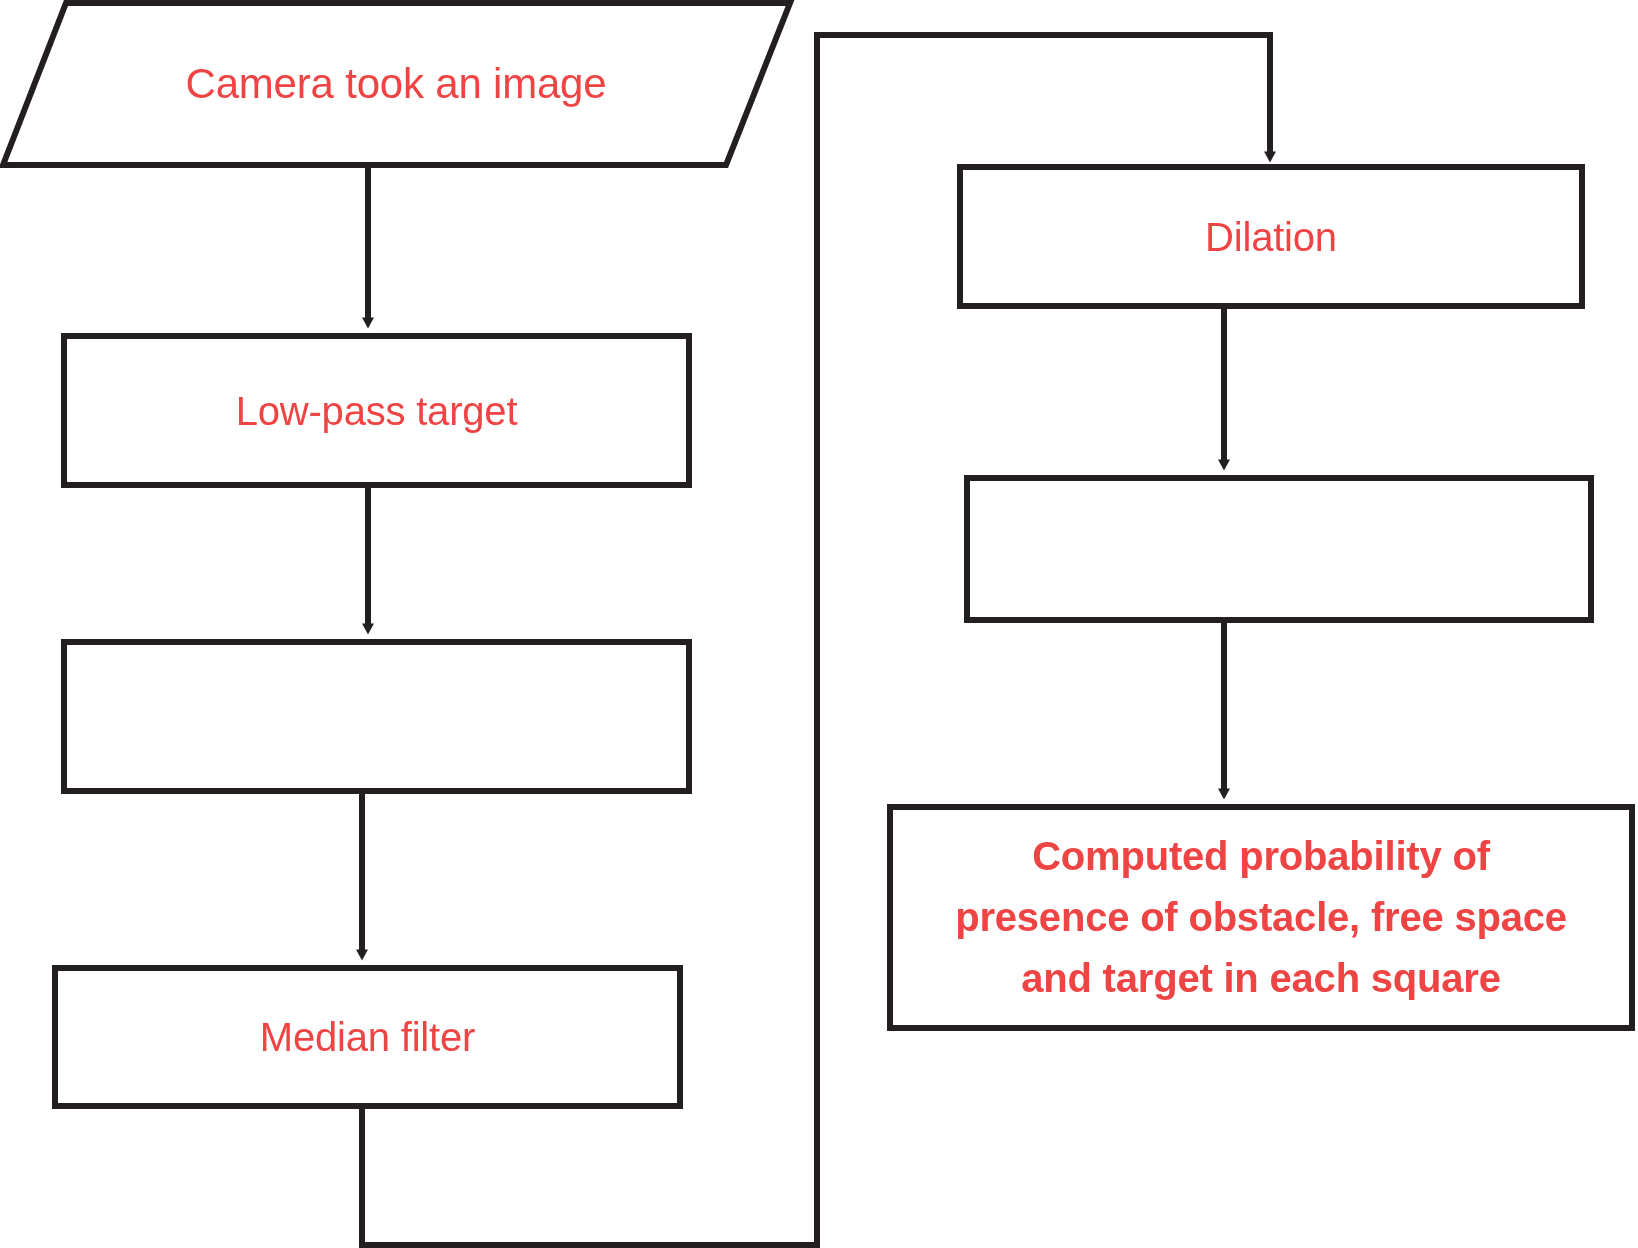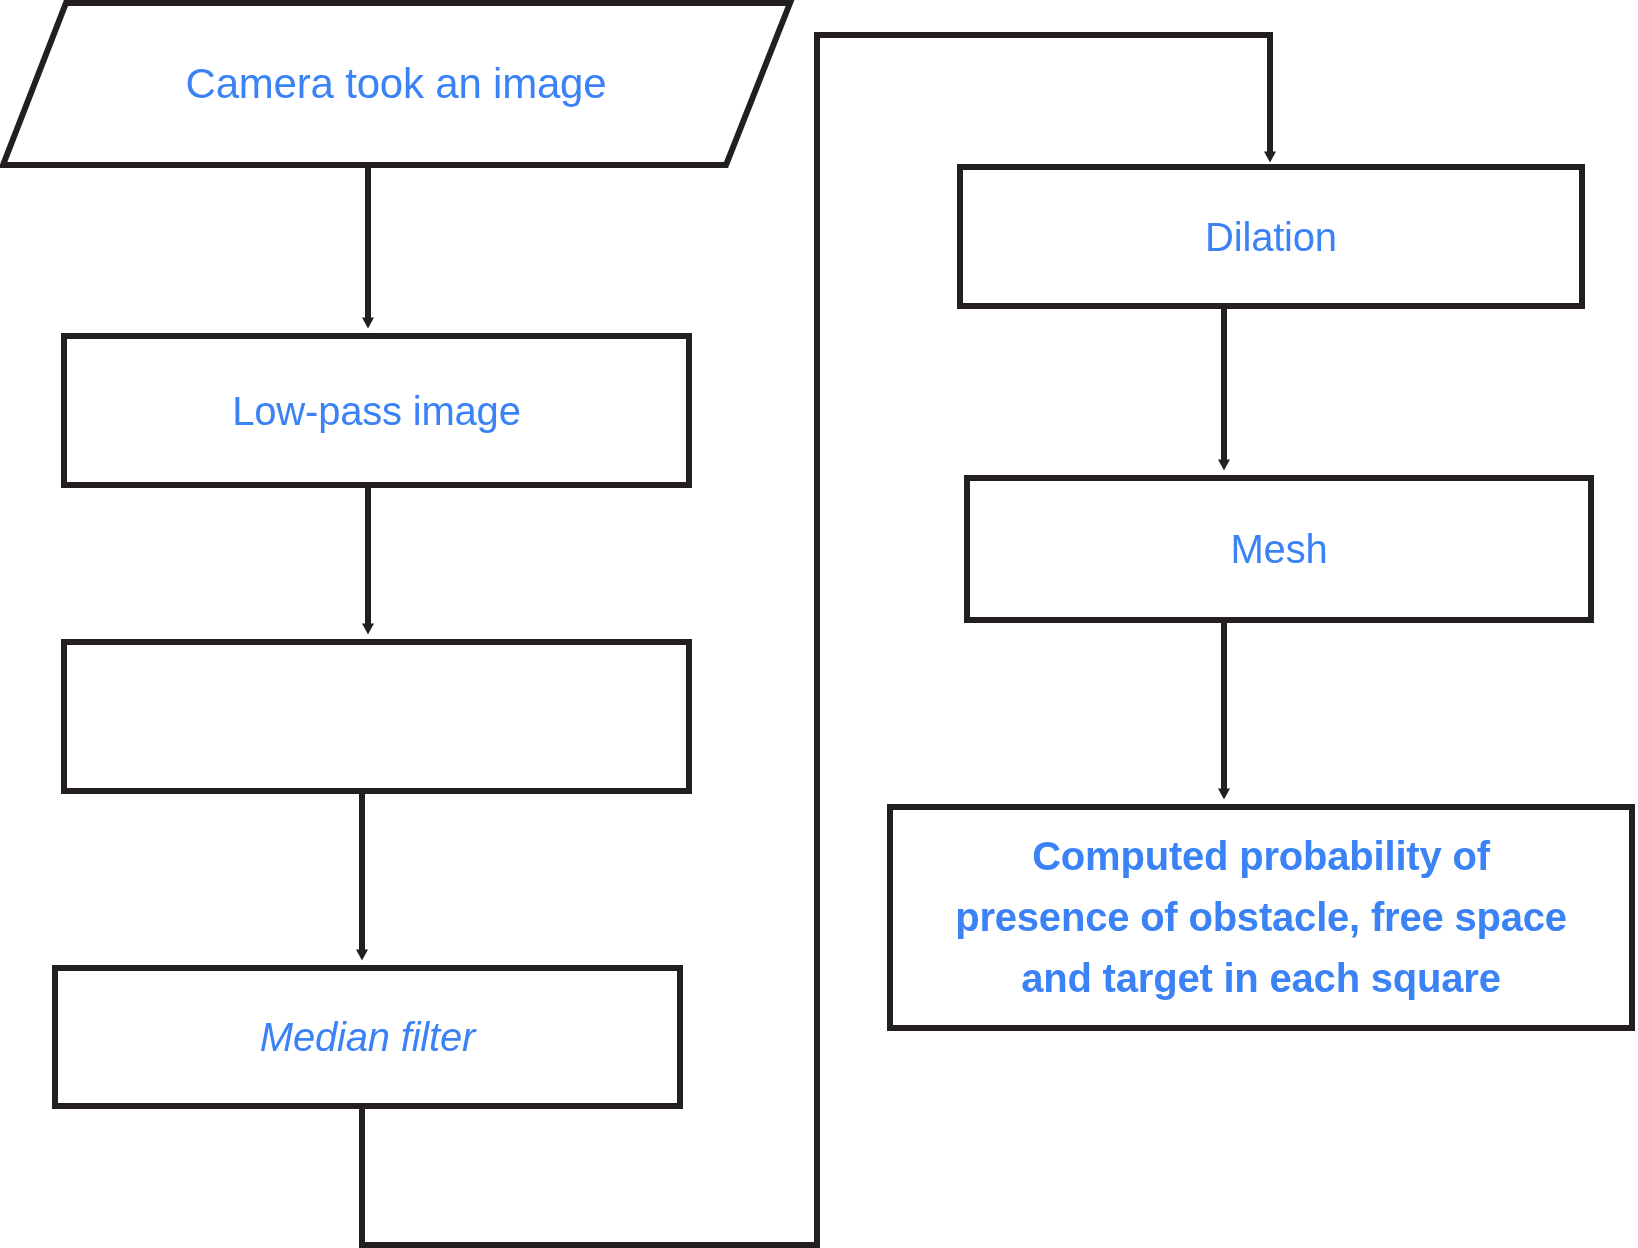--- a/index.html
+++ b/index.html
@@ -22,21 +22,21 @@
     left: 0;
     width: 1638px;
     height: 1248px;
   }
   .node-label {
     position: absolute;
     display: flex;
     align-items: center;
     justify-content: center;
     text-align: center;
-    color: #3b82f6;
+    color: #ef4444;
     font-family: "Liberation Sans", sans-serif;
     font-size: 40px;
     line-height: 1.0;
     letter-spacing: -0.2px;
     white-space: pre;
     pointer-events: none;
   }
   .node-label.multiline {
     white-space: pre-line;
     line-height: 1.52;
@@ -81,28 +81,27 @@
 
     <path d="M 362 1106 L 362 1245 L 817 1245 L 817 35 L 1270 35 L 1270 152" fill="none" stroke="#231f20" stroke-width="6" marker-end="url(#arrowhead)"></path>
 
     <path d="M 1224 306 L 1224 460" fill="none" stroke="#231f20" stroke-width="6" marker-end="url(#arrowhead)"></path>
 
     <path d="M 1224 620 L 1224 789" fill="none" stroke="#231f20" stroke-width="6" marker-end="url(#arrowhead)"></path>
   </svg>
 
   <div class="node-label" style="left:60px; top:3px; width:672px; height:162px; font-size:42px;">Camera took an image</div>
 
-  <div class="node-label" style="left:64px; top:336px; width:625px; height:149px;">Low-pass image</div>
+  <div class="node-label" style="left:64px; top:336px; width:625px; height:149px;">Low-pass target</div>
 
 
-  <div class="node-label" style="left:55px; top:968px; width:625px; height:138px;font-style:italic;">Median filter</div>
+  <div class="node-label" style="left:55px; top:968px; width:625px; height:138px;">Median filter</div>
 
   <div class="node-label" style="left:960px; top:167px; width:622px; height:139px;">Dilation</div>
 
-  <div class="node-label" style="left:967px; top:478px; width:624px; height:142px;">Mesh</div>
 
   <div class="node-label multiline" style="left:890px; top:807px; width:742px; height:221px;">Computed probability of
 presence of obstacle, free space
 and target in each square</div>
 
   <div class="hit" style="left:3px; top:3px; width:787px; height:163px;"></div>
   <div class="hit" style="left:64px; top:336px; width:625px; height:149px;"></div>
   <div class="hit" style="left:64px; top:642px; width:625px; height:149px;"></div>
   <div class="hit" style="left:55px; top:968px; width:625px; height:138px;"></div>
   <div class="hit" style="left:960px; top:167px; width:622px; height:139px;"></div>

